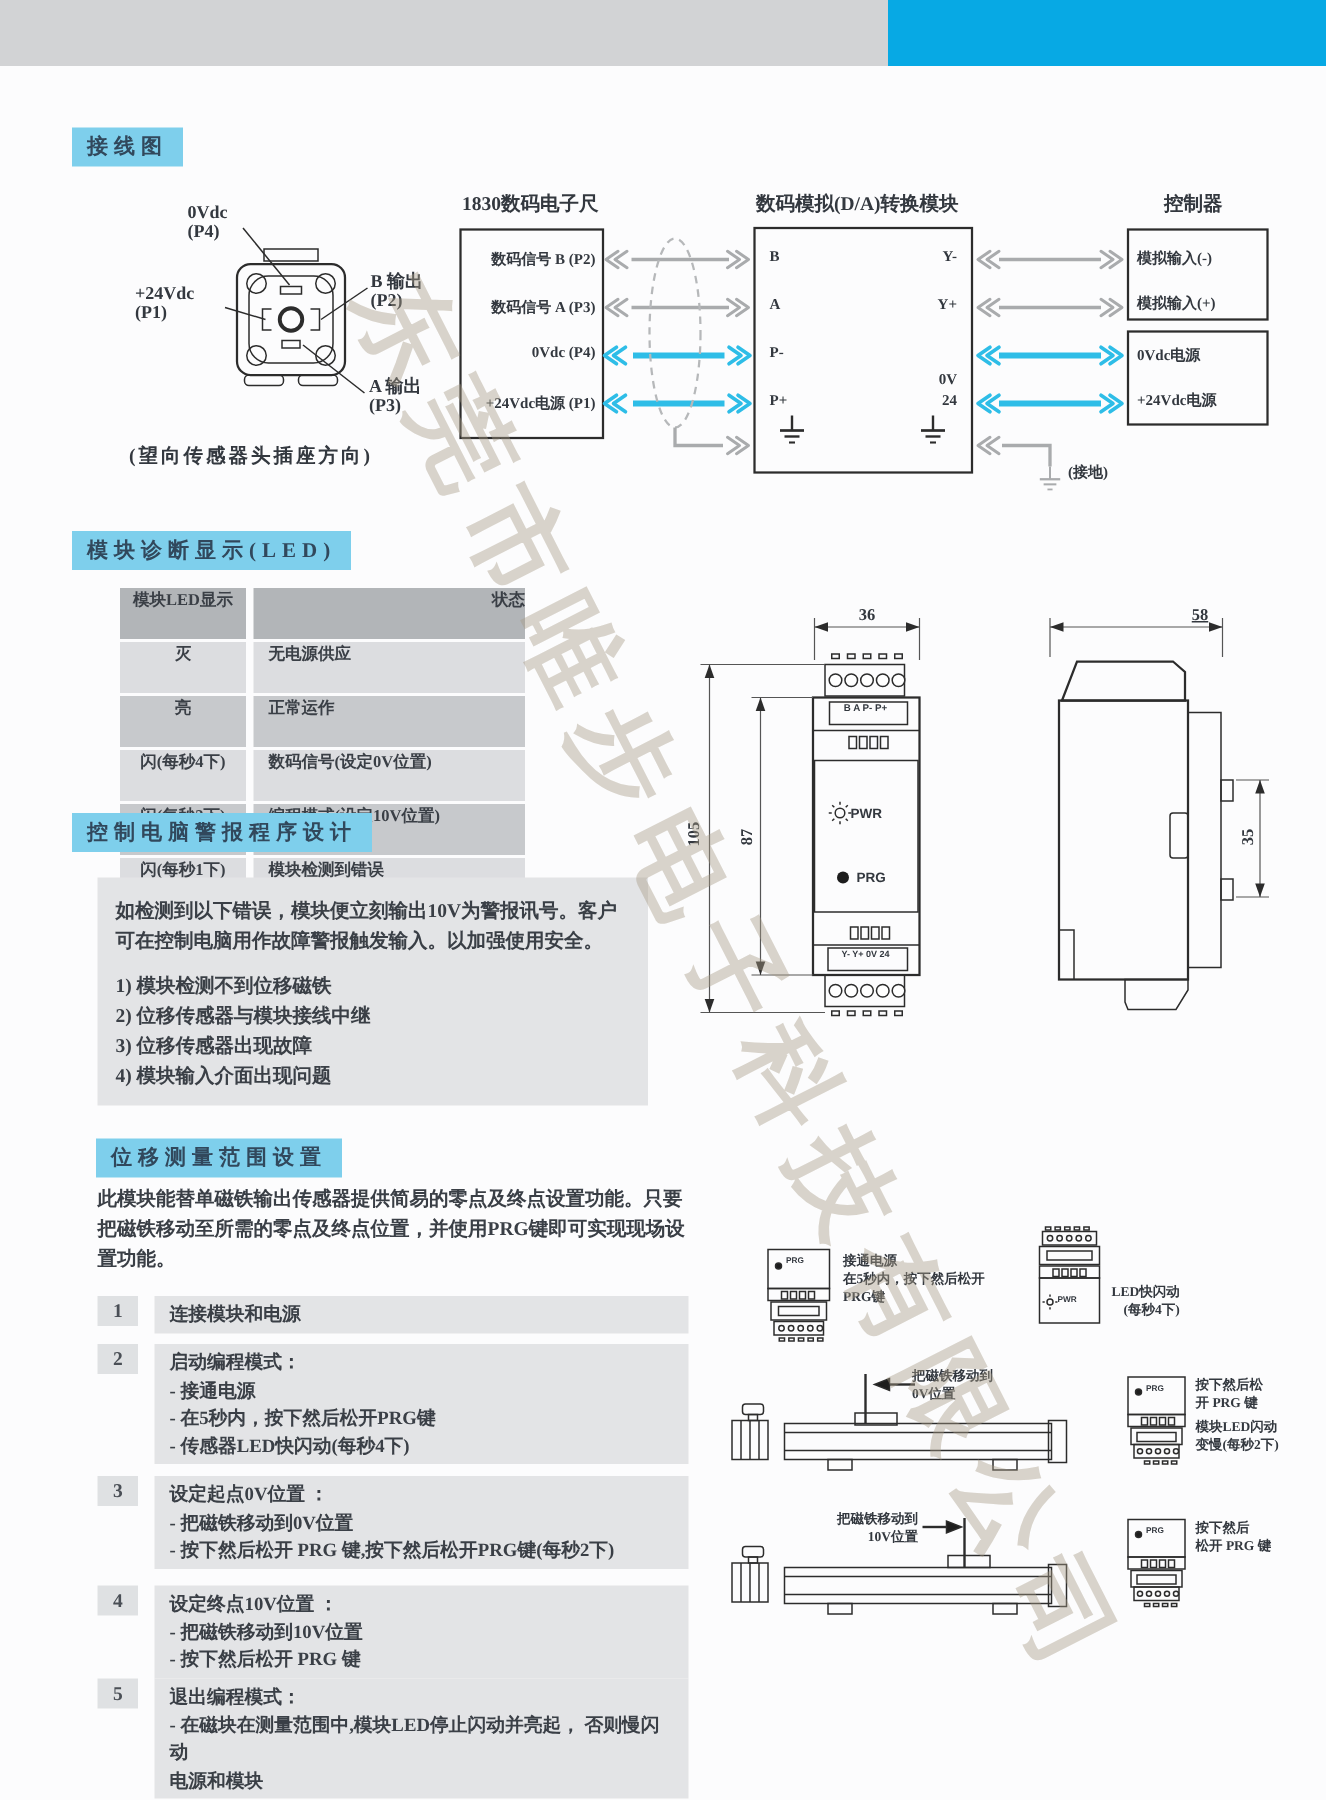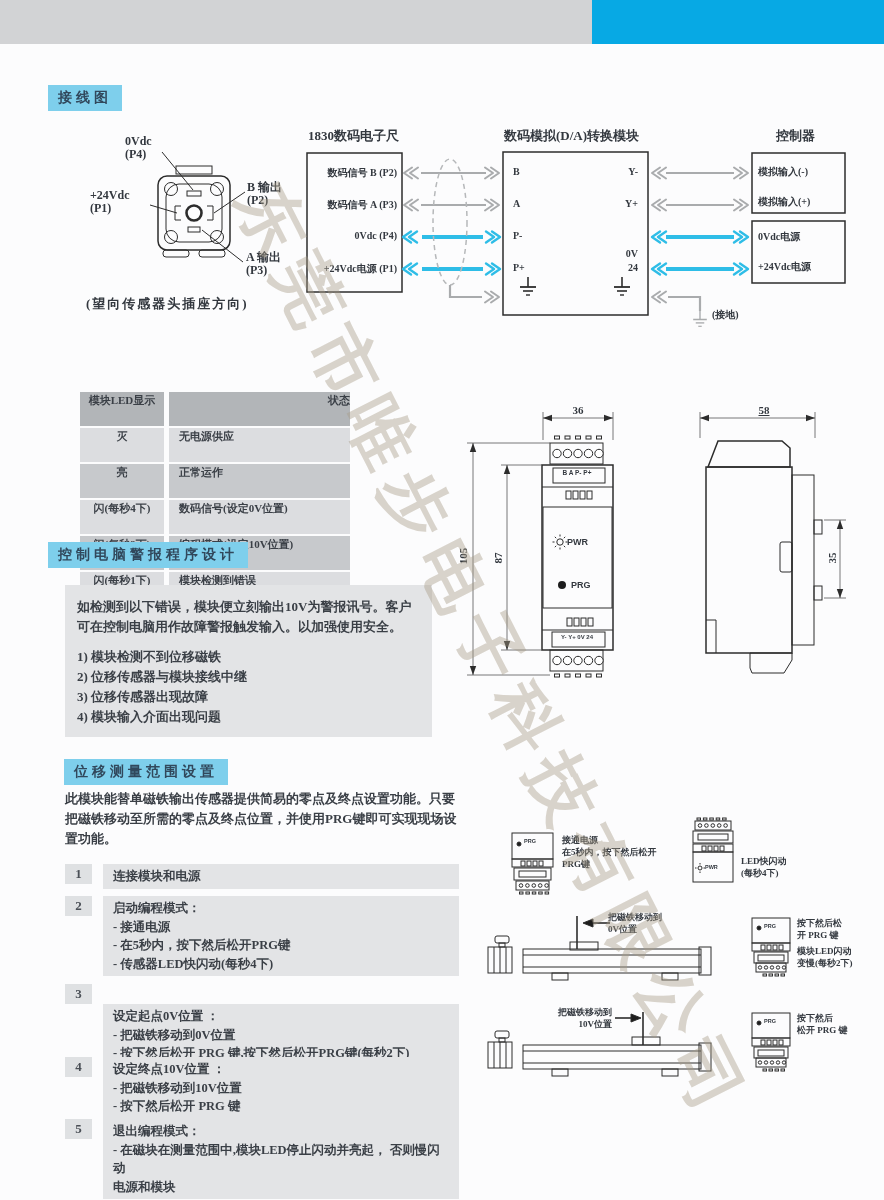--- a/index.html
+++ b/index.html
@@ -180,20 +180,21 @@
   <div class="abs pin10" style="left:585px;top:198px;width:53px;text-align:right;">Y+</div>
   <div class="abs pin10" style="left:585px;top:230px;width:53px;text-align:right;margin-top:18px;">0V</div>
   <div class="abs pin10" style="left:585px;top:262px;width:53px;text-align:right;">24</div>
 
   <div class="abs pin10" style="left:758px;top:165px;">模拟输入(-)</div>
   <div class="abs pin10" style="left:758px;top:195px;">模拟输入(+)</div>
   <div class="abs pin10" style="left:758px;top:230px;">0Vdc电源</div>
   <div class="abs pin10" style="left:758px;top:260px;">+24Vdc电源</div>
   <div class="abs pin10" style="left:712px;top:308px;">(接地)</div>
 
+  <div class="abs seclab" style="left:48px;top:354px;">模块诊断显示(LED)</div>
 
   <div class="abs ltable">
     <div class="lrow">
       <div class="lc1 hdr">模块LED显示</div>
       <div class="lc2 hdr" style="text-align:right;padding-left:0;">状态</div>
     </div>
     <div class="lrow">
       <div class="lc1 ra">灭</div>
       <div class="lc2 ra">无电源供应</div>
     </div>
@@ -310,21 +311,21 @@
       <line x1="384" y1="130" x2="406" y2="130" class="thin"></line>
       <line x1="384" y1="208" x2="406" y2="208" class="thin"></line>
       <use href="#ah" transform="translate(400,130)"></use>
       <use href="#ah" transform="translate(400,208) rotate(180)"></use>
     </g>
   </svg>
 
   <div class="abs dim" style="left:566px;top:404px;">36</div>
   <div class="abs dim rot" style="left:451px;top:550px;">105</div>
   <div class="abs dim rot" style="left:486px;top:552px;">87</div>
-  <div class="abs dim" style="left:752px;top:404px;text-decoration:underline;">58</div>
+  <div class="abs dim" style="left:788px;top:404px;text-decoration:underline;">58</div>
   <div class="abs dim rot" style="left:820px;top:552px;">35</div>
   <div class="abs tinylab" style="left:554px;top:469px;width:46px;font-size:6.5px;text-align:center;">B A P- P+</div>
   <div class="abs tinylab" style="left:553px;top:634px;width:48px;font-size:6px;text-align:center;">Y- Y+ 0V 24</div>
   <div class="abs tinylab" style="left:567px;top:537px;font-size:9px;">PWR</div>
   <div class="abs tinylab" style="left:571px;top:580px;font-size:9px;">PRG</div>
 
   <div class="abs seclab" style="left:48px;top:542px;">控制电脑警报程序设计</div>
 
   <div class="abs graybox alarm">
     <div>如检测到以下错误，模块便立刻输出10V为警报讯号。客户可在控制电脑用作故障警报触发输入。以加强使用安全。</div>
@@ -346,21 +347,21 @@
 
   <div class="abs stepnum" style="left:65px;top:896px;">2</div>
   <div class="abs graybox stepbox" style="left:103px;top:896px;">
     <div>启动编程模式：</div>
     <div>- 接通电源</div>
     <div>- 在5秒内，按下然后松开PRG键</div>
     <div>- 传感器LED快闪动(每秒4下)</div>
   </div>
 
   <div class="abs stepnum" style="left:65px;top:984px;">3</div>
-  <div class="abs graybox stepbox" style="left:103px;top:984px;margin-top:20px;">
+  <div class="abs graybox stepbox" style="left:103px;top:984px;">
     <div>设定起点0V位置 ：</div>
     <div>- 把磁铁移动到0V位置</div>
     <div>- 按下然后松开 PRG 键,按下然后松开PRG键(每秒2下)</div>
   </div>
 
   <div class="abs stepnum" style="left:65px;top:1057px;">4</div>
   <div class="abs graybox stepbox" style="left:103px;top:1057px;">
     <div>设定终点10V位置 ：</div>
     <div>- 把磁铁移动到10V位置</div>
     <div>- 按下然后松开 PRG 键</div>
@@ -506,21 +507,21 @@
       <line x1="135" y1="218" x2="152" y2="218" stroke-width="1.6"></line>
       <polygon points="161,218 151,214 151,222" class="fdark"></polygon>
     </g>
   </svg>
 
   <div class="abs illab" style="left:562px;top:834px;">
     <div>接通电源</div>
     <div>在5秒内，按下然后松开</div>
     <div>PRG键</div>
   </div>
-  <div class="abs illab" style="left:741px;top:855px;">
+  <div class="abs illab" style="left:741px;top:855px;text-align:right;">
     <div>LED快闪动</div>
     <div>(每秒4下)</div>
   </div>
   <div class="abs illab" style="left:608px;top:911px;">
     <div>把磁铁移动到</div>
     <div>0V位置</div>
   </div>
   <div class="abs illab" style="left:797px;top:917px;">
     <div>按下然后松</div>
     <div>开 PRG 键</div>

